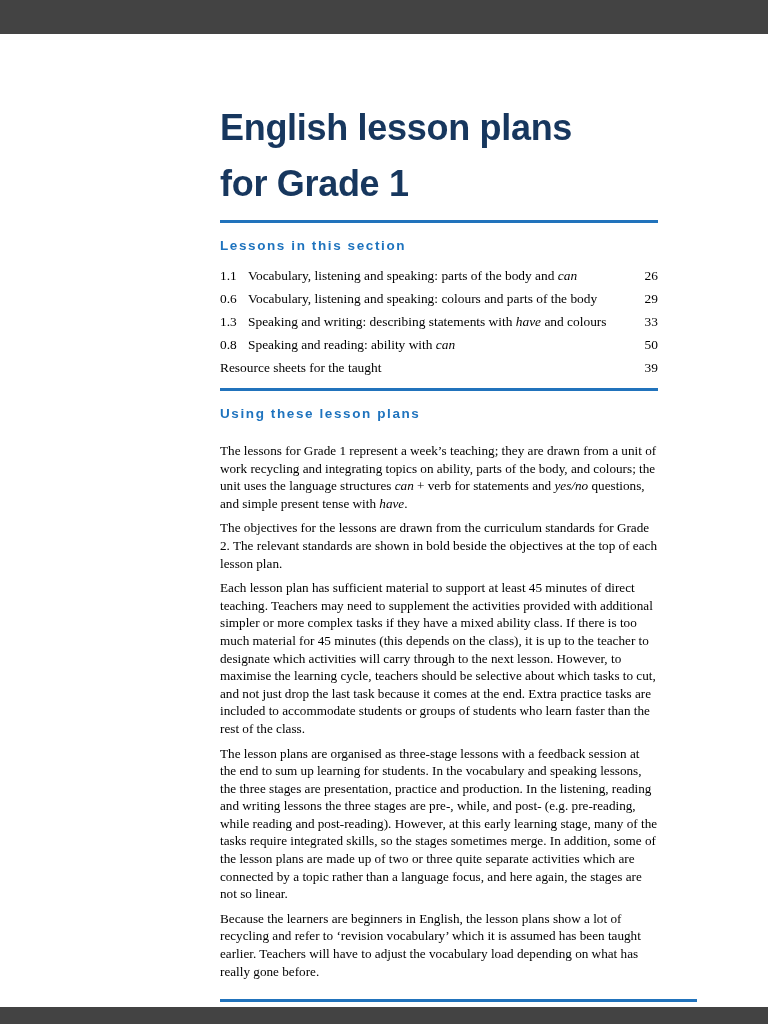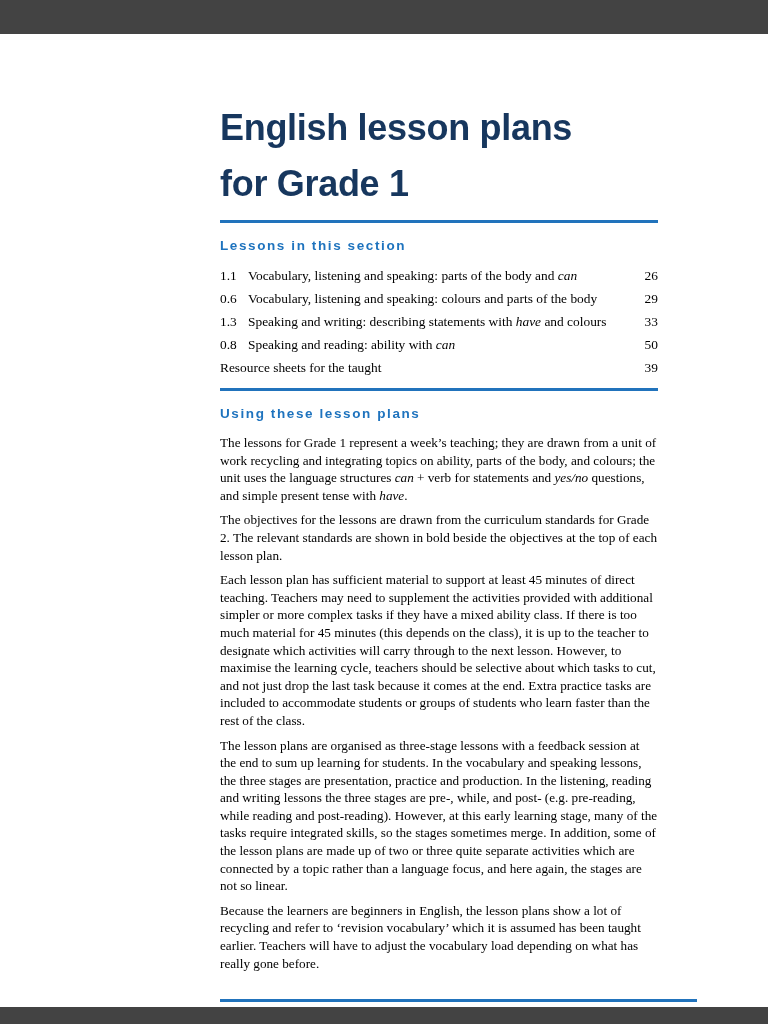--- a/index.html
+++ b/index.html
@@ -57,21 +57,21 @@
     align-items: baseline;
     font-size: 13.4px;
     line-height: 17px;
     padding: 3px 0;
     color: #000;
   }
   .toc-num { flex: none; width: 28px; }
   .toc-num:empty { display: none; }
   .toc-text { flex: 1 1 auto; padding-right: 10px; }
   .toc-page { flex: none; text-align: right; }
-  .body-text { margin-top: 12px; }
+  .body-text { margin-top: 20px; }
   .body-text p {
     font-size: 13.2px;
     line-height: 17.6px;
     color: #000;
     margin: 0 0 7px 0;
     text-align: left;
   }
   .it { font-style: italic; }
 </style>
 </head>

